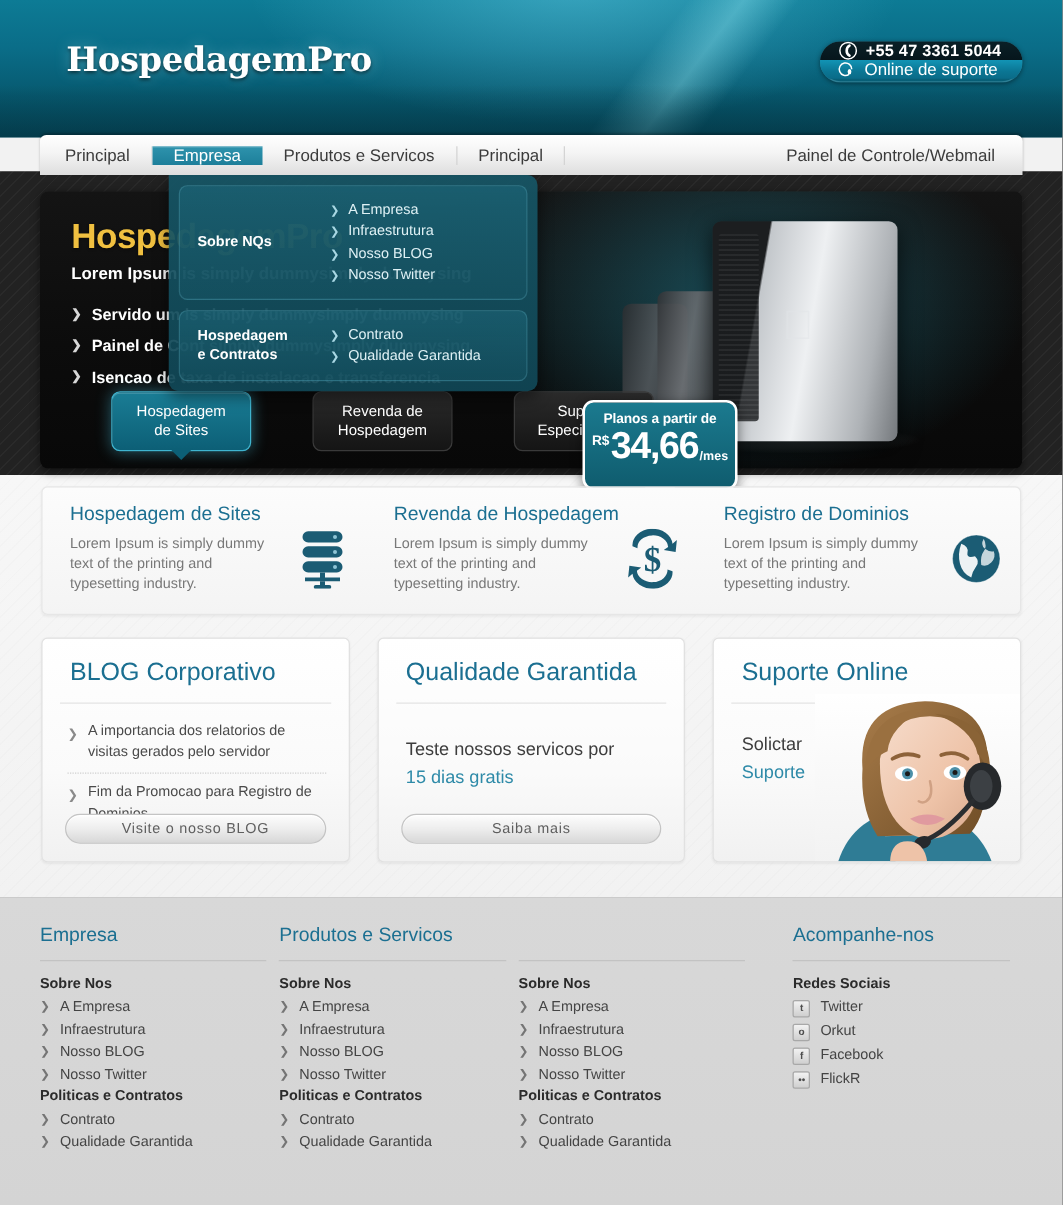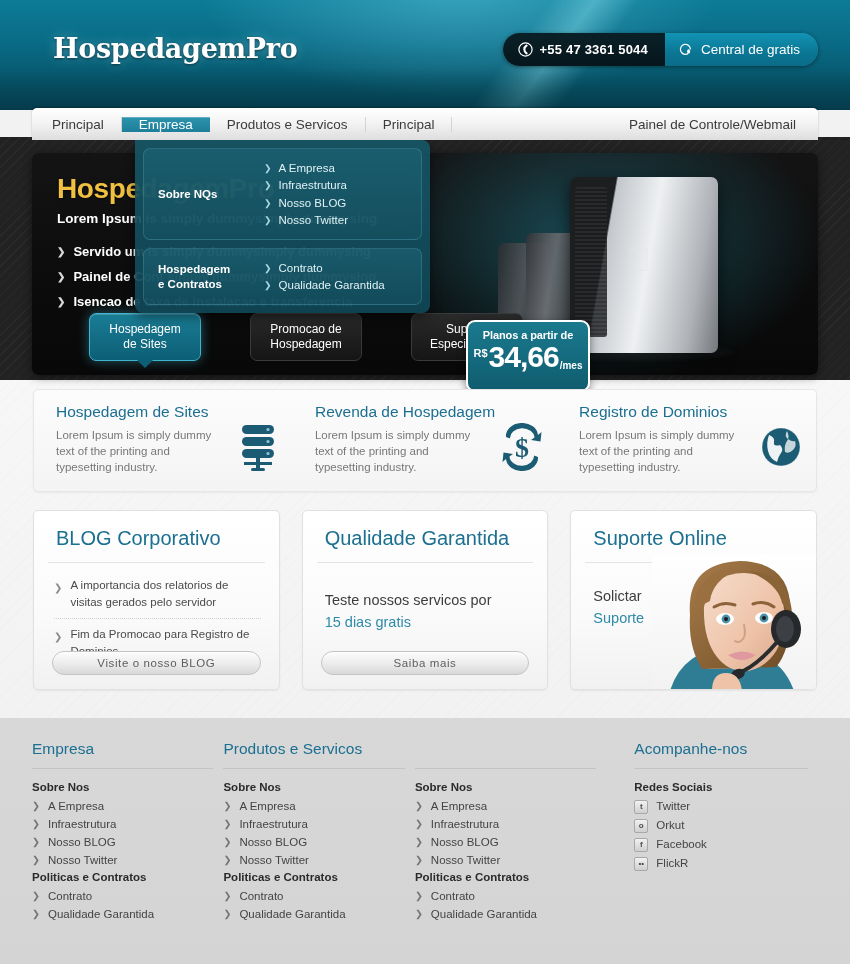--- a/index.html
+++ b/index.html
@@ -52,20 +52,21 @@
 
   .contact-bar {
     position: absolute;
     right: 32px; top: 33px;
     display: flex;
     height: 33px;
     border-radius: 17px;
     overflow: hidden;
     box-shadow: 0 1px 4px rgba(0,0,0,0.45), inset 0 0 0 1px rgba(160,225,240,0.25);
     z-index: 3;
+    flex-direction: column;
   }
   .contact-phone {
     display: flex; align-items: center; gap: 7px;
     padding: 0 17px 0 15px;
     background: linear-gradient(180deg, #0a2027 0%, #06161c 100%);
     color: #ffffff;
     font-size: 13px;
     font-weight: bold;
     letter-spacing: 0.2px;
   }
@@ -453,21 +454,21 @@
           <circle cx="7.5" cy="7.5" r="6.6" fill="none" stroke="#ffffff" stroke-width="1.2"></circle>
           <path d="M8.6 3.5 C5.6 5.2 5.6 9.8 8.6 11.5" fill="none" stroke="#ffffff" stroke-width="2.1" stroke-linecap="round"></path>
         </svg>
         <span>+55 47 3361 5044</span>
       </div>
       <div class="contact-support">
         <svg class="ic-headset" width="15" height="15" viewBox="0 0 15 15">
           <path d="M12.4 7.4 a5 5 0 1 0 -2.2 4.1" fill="none" stroke="#ffffff" stroke-width="1.2"></path>
           <ellipse cx="10.6" cy="9.4" rx="1.5" ry="2.2" fill="#ffffff"></ellipse>
         </svg>
-        <span>Central de gratis</span>
+        <span>Online de suporte</span>
       </div>
     </div>
   </div>
 
   <div class="navwrap">
     <div class="nav">
       <div class="nav-item">Principal</div>
       <div class="nav-item active">Empresa</div>
       <div class="nav-item">Produtos e Servicos</div>
       <div class="nav-item">Principal</div>
@@ -547,21 +548,21 @@
 
   <div class="tabs">
     <div class="tab active">
       <span>
         <span>Hospedagem</span><br>
         <span>de Sites</span>
       </span>
     </div>
     <div class="tab">
       <span>
-        <span>Promocao de</span><br>
+        <span>Revenda de</span><br>
         <span>Hospedagem</span>
       </span>
     </div>
     <div class="tab">
       <span>
         <span>Suporte</span><br>
         <span>Especializado</span>
       </span>
     </div>
   </div>

